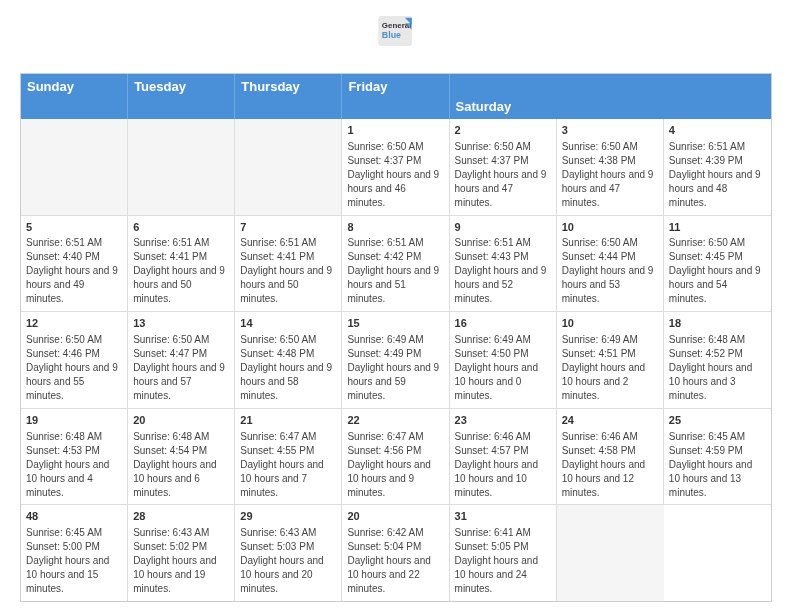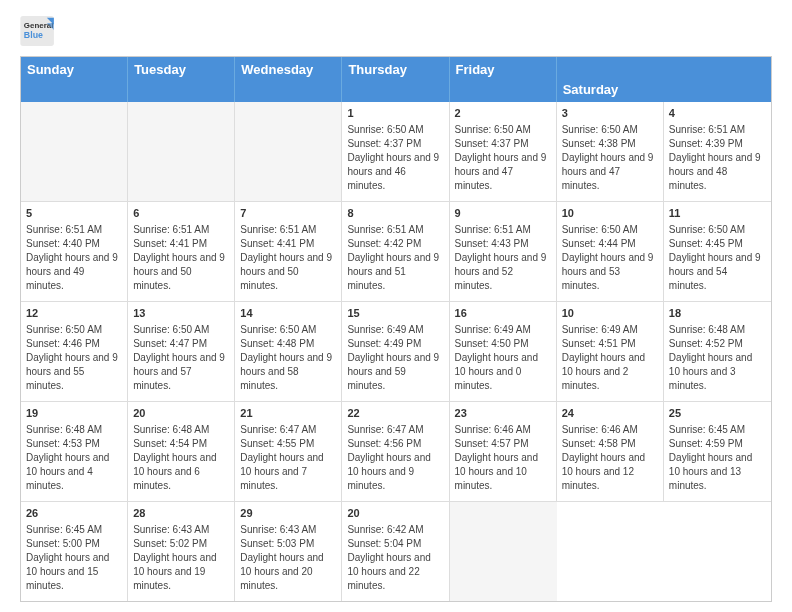--- a/index.html
+++ b/index.html
@@ -12,23 +12,23 @@
     }
     .page {
       width: 792px;
       height: 612px;
       padding: 16px 20px 10px 20px;
       display: flex;
       flex-direction: column;
     }
     .header {
       display: flex;
-      justify-content: flex-start;
+      justify-content: center;
       align-items: flex-start;
-      margin-bottom: 10px;
+      margin-bottom: 27px;
     }
     .logo {
       display: flex;
       align-items: center;
       gap: 4px;
     }
     .logo-icon {
       width: 36px;
       height: 30px;
     }
@@ -127,21 +127,20 @@
     <div class="title-area">
       <div class="month-title"></div>
       <div class="location"></div>
     </div>
   </div>
 
   <div class="calendar">
     <div class="cal-header">
     <div class="cal-header-cell">Sunday</div>
         <div class="cal-header-cell">Tuesday</div>
-        <div class="cal-header-cell">Wednesday</div>
         <div class="cal-header-cell">Thursday</div>
         <div class="cal-header-cell">Friday</div>
         <div class="cal-header-cell">Saturday</div>
       </div>
     <div class="cal-body">
     <div class="cal-row">
           <div class="cal-cell empty"></div>
           <div class="cal-cell empty"></div>
           <div class="cal-cell empty"></div>
           <div class="cal-cell">
@@ -246,32 +245,36 @@
             <span class="day-num">24</span>
             <div class="cell-info">Sunrise: 6:46 AM<br>Sunset: 4:58 PM<br>Daylight hours and 10 hours and 12 minutes.</div>
           </div>
           <div class="cal-cell">
             <span class="day-num">25</span>
             <div class="cell-info">Sunrise: 6:45 AM<br>Sunset: 4:59 PM<br>Daylight hours and 10 hours and 13 minutes.</div>
           </div>
         </div>
         <div class="cal-row">
           <div class="cal-cell">
-            <span class="day-num">26</span>
+            <span class="day-num">48</span>
             <div class="cell-info">Sunrise: 6:45 AM<br>Sunset: 5:00 PM<br>Daylight hours and 10 hours and 15 minutes.</div>
           </div>
           <div class="cal-cell">
             <span class="day-num">28</span>
             <div class="cell-info">Sunrise: 6:43 AM<br>Sunset: 5:02 PM<br>Daylight hours and 10 hours and 19 minutes.</div>
           </div>
           <div class="cal-cell">
             <span class="day-num">29</span>
             <div class="cell-info">Sunrise: 6:43 AM<br>Sunset: 5:03 PM<br>Daylight hours and 10 hours and 20 minutes.</div>
           </div>
           <div class="cal-cell">
             <span class="day-num">20</span>
             <div class="cell-info">Sunrise: 6:42 AM<br>Sunset: 5:04 PM<br>Daylight hours and 10 hours and 22 minutes.</div>
+          </div>
+          <div class="cal-cell">
+            <span class="day-num">31</span>
+            <div class="cell-info">Sunrise: 6:41 AM<br>Sunset: 5:05 PM<br>Daylight hours and 10 hours and 24 minutes.</div>
           </div>
           <div class="cal-cell empty"></div>
         </div>
       </div>
   </div>
 </div>
 
 </body></html>

